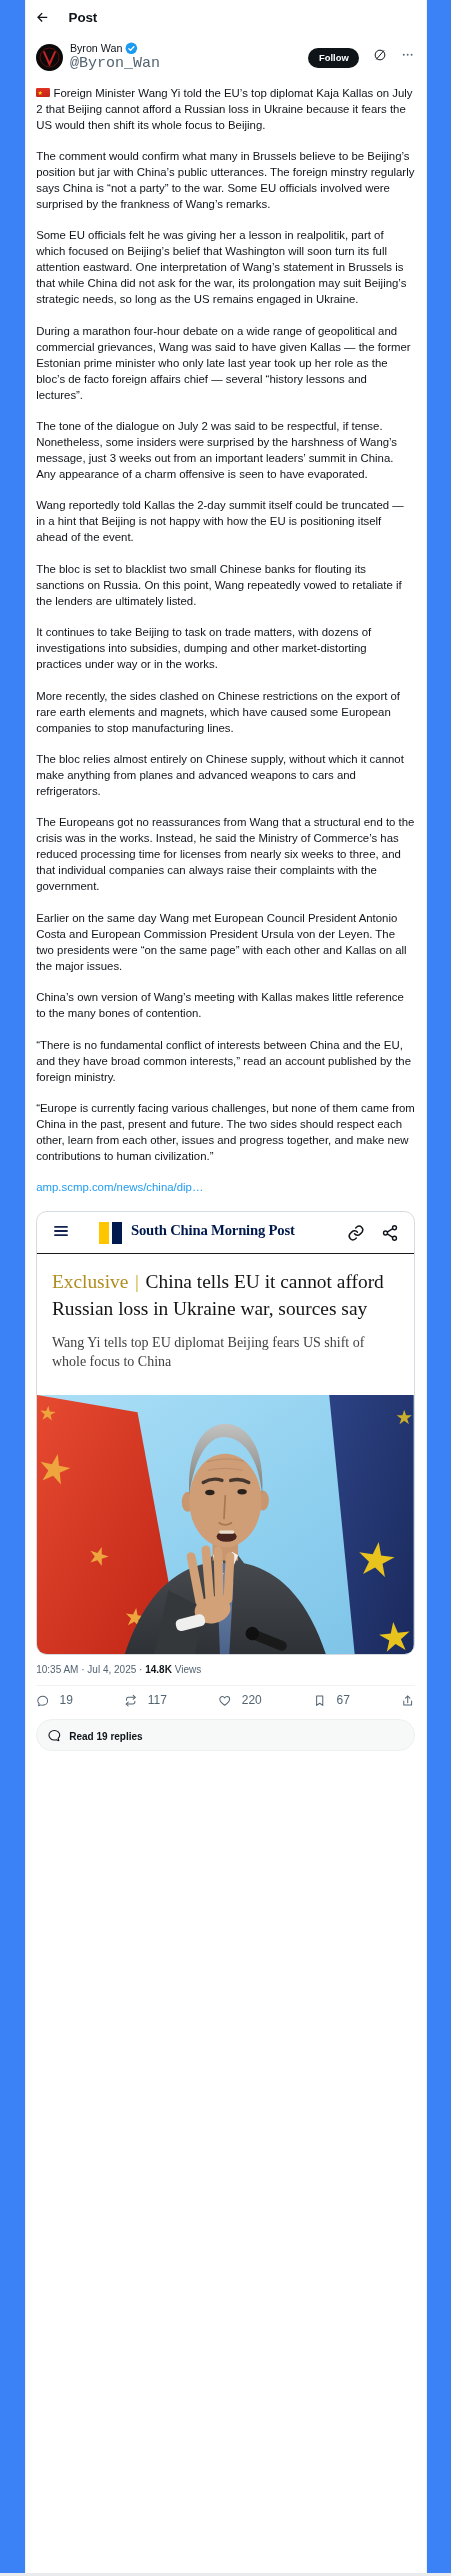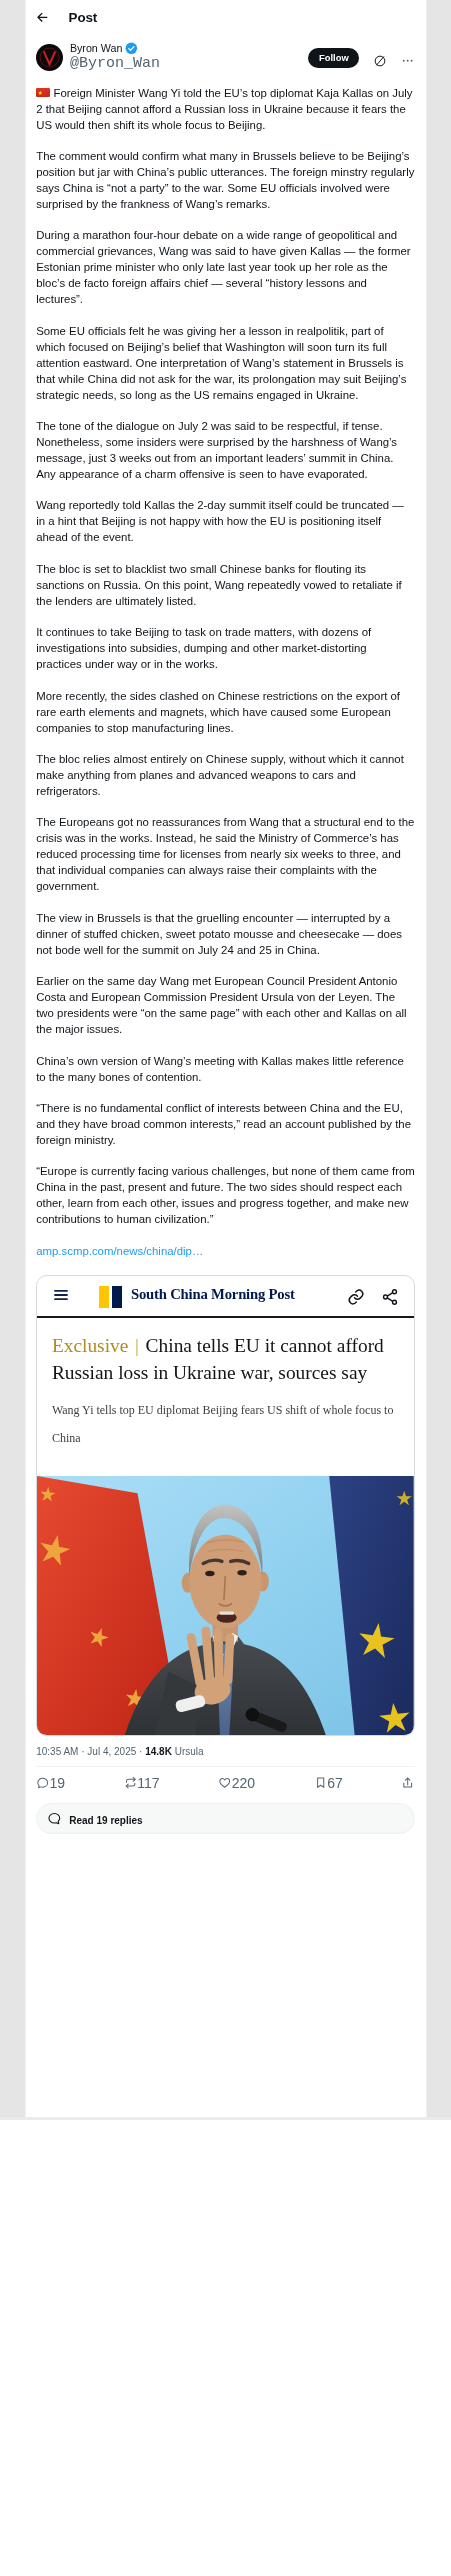--- a/index.html
+++ b/index.html
@@ -1,35 +1,35 @@
 <!DOCTYPE html>
 <html style="font-size:10.7px"><head>
 <meta charset="utf-8">
 <style>
   * { margin:0; padding:0; box-sizing:border-box; }
   html,body { background:#fff; }
   body { width:451px; font-family:"Liberation Sans", sans-serif; color:#0f1419; }
-  .page { width:451px; height:2120px; position:relative; background:#e5e5e5; overflow:hidden; }
+  .page { width:451px; height:2576px; position:relative; background:#3b82f6; overflow:hidden; }
   .column { width:402px; margin:0 auto; min-height:2573px;
             border-left:0.7px solid #eff3f4; border-right:0.7px solid #eff3f4; background:#fff; }
 
   
   .topbar { display:flex; align-items:center; height:35px; padding:0 10.7px; }
   .back-btn { width:23px; height:23px; border:none; background:transparent; border-radius:50%;
               display:flex; align-items:center; justify-content:center; cursor:pointer; margin-left:-5.3px; }
   .topbar h1 { font-size:13.4px; font-weight:700; margin-left:14.7px; letter-spacing:-0.1px; }
 
   
   .author-row { display:flex; align-items:center; padding:2.7px 10.7px 0; margin-top:4px; }
   .avatar { width:27px; height:27px; border-radius:50%; background:#0a0a0a; flex:0 0 27px;
             display:flex; align-items:center; justify-content:center; cursor:pointer; overflow:hidden; }
   .names { margin-left:6.7px; line-height:1.25; }
   .name-line { display:flex; align-items:center; gap:2.7px; font-weight:400; font-size:10.7px; cursor:pointer; }
   .handle { color:#536471; font-size:15px;font-family:Liberation Mono, monospace; }
-  .author-actions { margin-left:auto; display:flex; align-items:flex-end; gap:14px; }
+  .author-actions { margin-left:auto; display:flex; align-items:flex-start; gap:14px; }
   .follow-btn { background:#0f1419; color:#fff; border:none; border-radius:6687px; height:20px;
                 padding:0 10.7px; font-size:9.4px; font-weight:700; cursor:pointer; font-family:inherit; }
   .icon-btn { background:none; border:none; cursor:pointer; display:flex; align-items:center; padding:0; }
 
   
   .post-body { padding:0 10.7px; margin-top:10.7px; font-size:11.4px; line-height:16px; }
   .post-body p { margin-bottom:15.4px; }
   .cnflag { display:inline-block; width:14px; height:9.4px; border-radius:1.3px; position:relative;
             background:linear-gradient(180deg,#e03224,#c3271a); margin-right:3.3px; vertical-align:-0.7px; }
   .cnflag::before { content:"★"; position:absolute; left:1.3px; top:-2.7px; font-size:6px; color:#ffde00; }
@@ -44,31 +44,31 @@
   .logo-blocks .b2 { width:10px; height:22px; background:#001a4d; }
   .scmp-title { font-family:"Liberation Serif", serif; font-weight:700; font-size:14.7px;
                 color:#001a4d; margin-left:9.4px; letter-spacing:-0.2px; white-space:nowrap; }
   .card-header .spacer { flex:1; }
   .card-header .icon-btn + .icon-btn { margin-left:16px; }
   .card-rule { height:1.3px; background:#191919; }
   .headline { font-family:"Liberation Serif", serif; font-weight:400; font-size:19.4px; line-height:27px;
               padding:14px 14.7px 0; color:#141414; }
   .headline .tag { color:#b08d1e; }
   .headline .hl-sep { color:#c9a92e; margin:0 6.7px; font-weight:400; }
-  .subtitle { font-family:"Liberation Serif", serif; font-size:12px; line-height:28px;
+  .subtitle { font-family:"Liberation Serif", serif; font-size:14px; line-height:19px;
               color:#3f3f3f; padding:10.7px 14.7px 24px; }
   .photo { height:259px; position:relative; }
   .photo svg { display:block; width:100%; height:100%; }
 
   
   .meta-row { padding:9.4px 10.7px 0; color:#536471; font-size:10px; }
   .meta-row b { color:#0f1419; font-weight:700; }
   .divider { margin:9.4px 10.7px 0; border-top:0.7px solid #eff3f4; }
   .action-row { display:flex; align-items:center; justify-content:space-between; padding:7.4px 10.7px 4px; }
-  .action { display:flex; align-items:center; gap:0; color:#536471; font-size:14px;
+  .action { display:flex; align-items:center; gap:10px; color:#536471; font-size:12px;
             background:none; border:none; cursor:pointer; font-family:inherit; }
   .read-replies { margin:8px 10.7px 0; width:calc(100% - 21.4px); display:flex; align-items:flex-end; gap:8px;
                   background:#f7f9f9; border:0.7px solid #edf0f1; border-radius:6687px; padding:7.4px 9.4px;
                   font-size:10px; font-weight:700; color:#0f1419; cursor:pointer; font-family:inherit; }
   .bottom-strip { position:absolute; left:0; bottom:0; width:451px; height:3.3px; background:#e9ebec; }
 </style>
 </head>
 <body>
 
 <div class="page">
@@ -124,30 +124,29 @@
                 <circle cx="19" cy="12" r="1.7" fill="#536471"></circle>
               </svg>
           </span>
         </button>
       </div>
     </div>
 
     <div class="post-body">
       <p><span class="cnflag"></span><span>Foreign Minister Wang Yi told the EU’s top diplomat Kaja Kallas on July 2 that Beijing cannot afford a Russian loss in Ukraine because it fears the US would then shift its whole focus to Beijing.</span></p>
       <p>The comment would confirm what many in Brussels believe to be Beijing’s position but jar with China’s public utterances. The foreign minstry regularly says China is “not a party” to the war. Some EU officials involved were surprised by the frankness of Wang’s remarks.</p>
+      <p>Some EU officials felt he was giving her a lesson in realpolitik, part of which focused on Beijing’s belief that Washington will soon turn its full attention eastward. One interpretation of Wang’s statement in Brussels is that while China did not ask for the war, its prolongation may suit Beijing’s strategic needs, so long as the US remains engaged in Ukraine.</p>
       <p>During a marathon four-hour debate on a wide range of geopolitical and commercial grievances, Wang was said to have given Kallas — the former Estonian prime minister who only late last year took up her role as the bloc’s de facto foreign affairs chief — several “history lessons and lectures”.</p>
-      <p>Some EU officials felt he was giving her a lesson in realpolitik, part of which focused on Beijing’s belief that Washington will soon turn its full attention eastward. One interpretation of Wang’s statement in Brussels is that while China did not ask for the war, its prolongation may suit Beijing’s strategic needs, so long as the US remains engaged in Ukraine.</p>
       <p>The tone of the dialogue on July 2 was said to be respectful, if tense. Nonetheless, some insiders were surprised by the harshness of Wang’s message, just 3 weeks out from an important leaders’ summit in China. Any appearance of a charm offensive is seen to have evaporated.</p>
       <p>Wang reportedly told Kallas the 2-day summit itself could be truncated — in a hint that Beijing is not happy with how the EU is positioning itself ahead of the event.</p>
       <p>The bloc is set to blacklist two small Chinese banks for flouting its sanctions on Russia. On this point, Wang repeatedly vowed to retaliate if the lenders are ultimately listed.</p>
       <p>It continues to take Beijing to task on trade matters, with dozens of investigations into subsidies, dumping and other market-distorting practices under way or in the works.</p>
       <p>More recently, the sides clashed on Chinese restrictions on the export of rare earth elements and magnets, which have caused some European companies to stop manufacturing lines.</p>
       <p>The bloc relies almost entirely on Chinese supply, without which it cannot make anything from planes and advanced weapons to cars and refrigerators.</p>
       <p>The Europeans got no reassurances from Wang that a structural end to the crisis was in the works. Instead, he said the Ministry of Commerce’s has reduced processing time for licenses from nearly six weeks to three, and that individual companies can always raise their complaints with the government.</p>
-      <p>The view in Brussels is that the gruelling encounter — interrupted by a dinner of stuffed chicken, sweet potato mousse and cheesecake — does not bode well for the summit on July 24 and 25 in China.</p>
       <p>Earlier on the same day Wang met European Council President Antonio Costa and European Commission President Ursula von der Leyen. The two presidents were “on the same page” with each other and Kallas on all the major issues.</p>
       <p>China’s own version of Wang’s meeting with Kallas makes little reference to the many bones of contention.</p>
       <p>“There is no fundamental conflict of interests between China and the EU, and they have broad common interests,” read an account published by the foreign ministry.</p>
       <p>“Europe is currently facing various challenges, but none of them came from China in the past, present and future. The two sides should respect each other, learn from each other, issues and progress together, and make new contributions to human civilization.”</p>
       <a class="ext-link">amp.scmp.com/news/china/dip…</a>
     </div>
 
     <div class="card">
       <div class="card-header">
         <span style="display:flex;">
@@ -269,21 +268,21 @@
         </svg>
       </div>
     </div>
 
     <div class="meta-row">
       <span>10:35 AM</span>
       <span>·</span>
       <span>Jul 4, 2025</span>
       <span>·</span>
       <b>14.8K</b>
-      <span>Ursula</span>
+      <span>Views</span>
     </div>
 
     <div class="divider"></div>
 
     <div class="action-row">
       <button class="action">
         <span style="display:flex;">
           <svg width="13.4" height="13.4" viewBox="0 0 24 24" fill="none" stroke="#536471" stroke-width="1.8" stroke-linejoin="round">
               <path d="M12 4.2c-4.9 0-8.8 3.4-8.8 7.7 0 2 .9 3.9 2.4 5.3L4.7 21l3.9-1.5c1.1.3 2.2.5 3.4.5 4.9 0 8.8-3.5 8.8-7.8S16.9 4.2 12 4.2z"></path>
             </svg>

